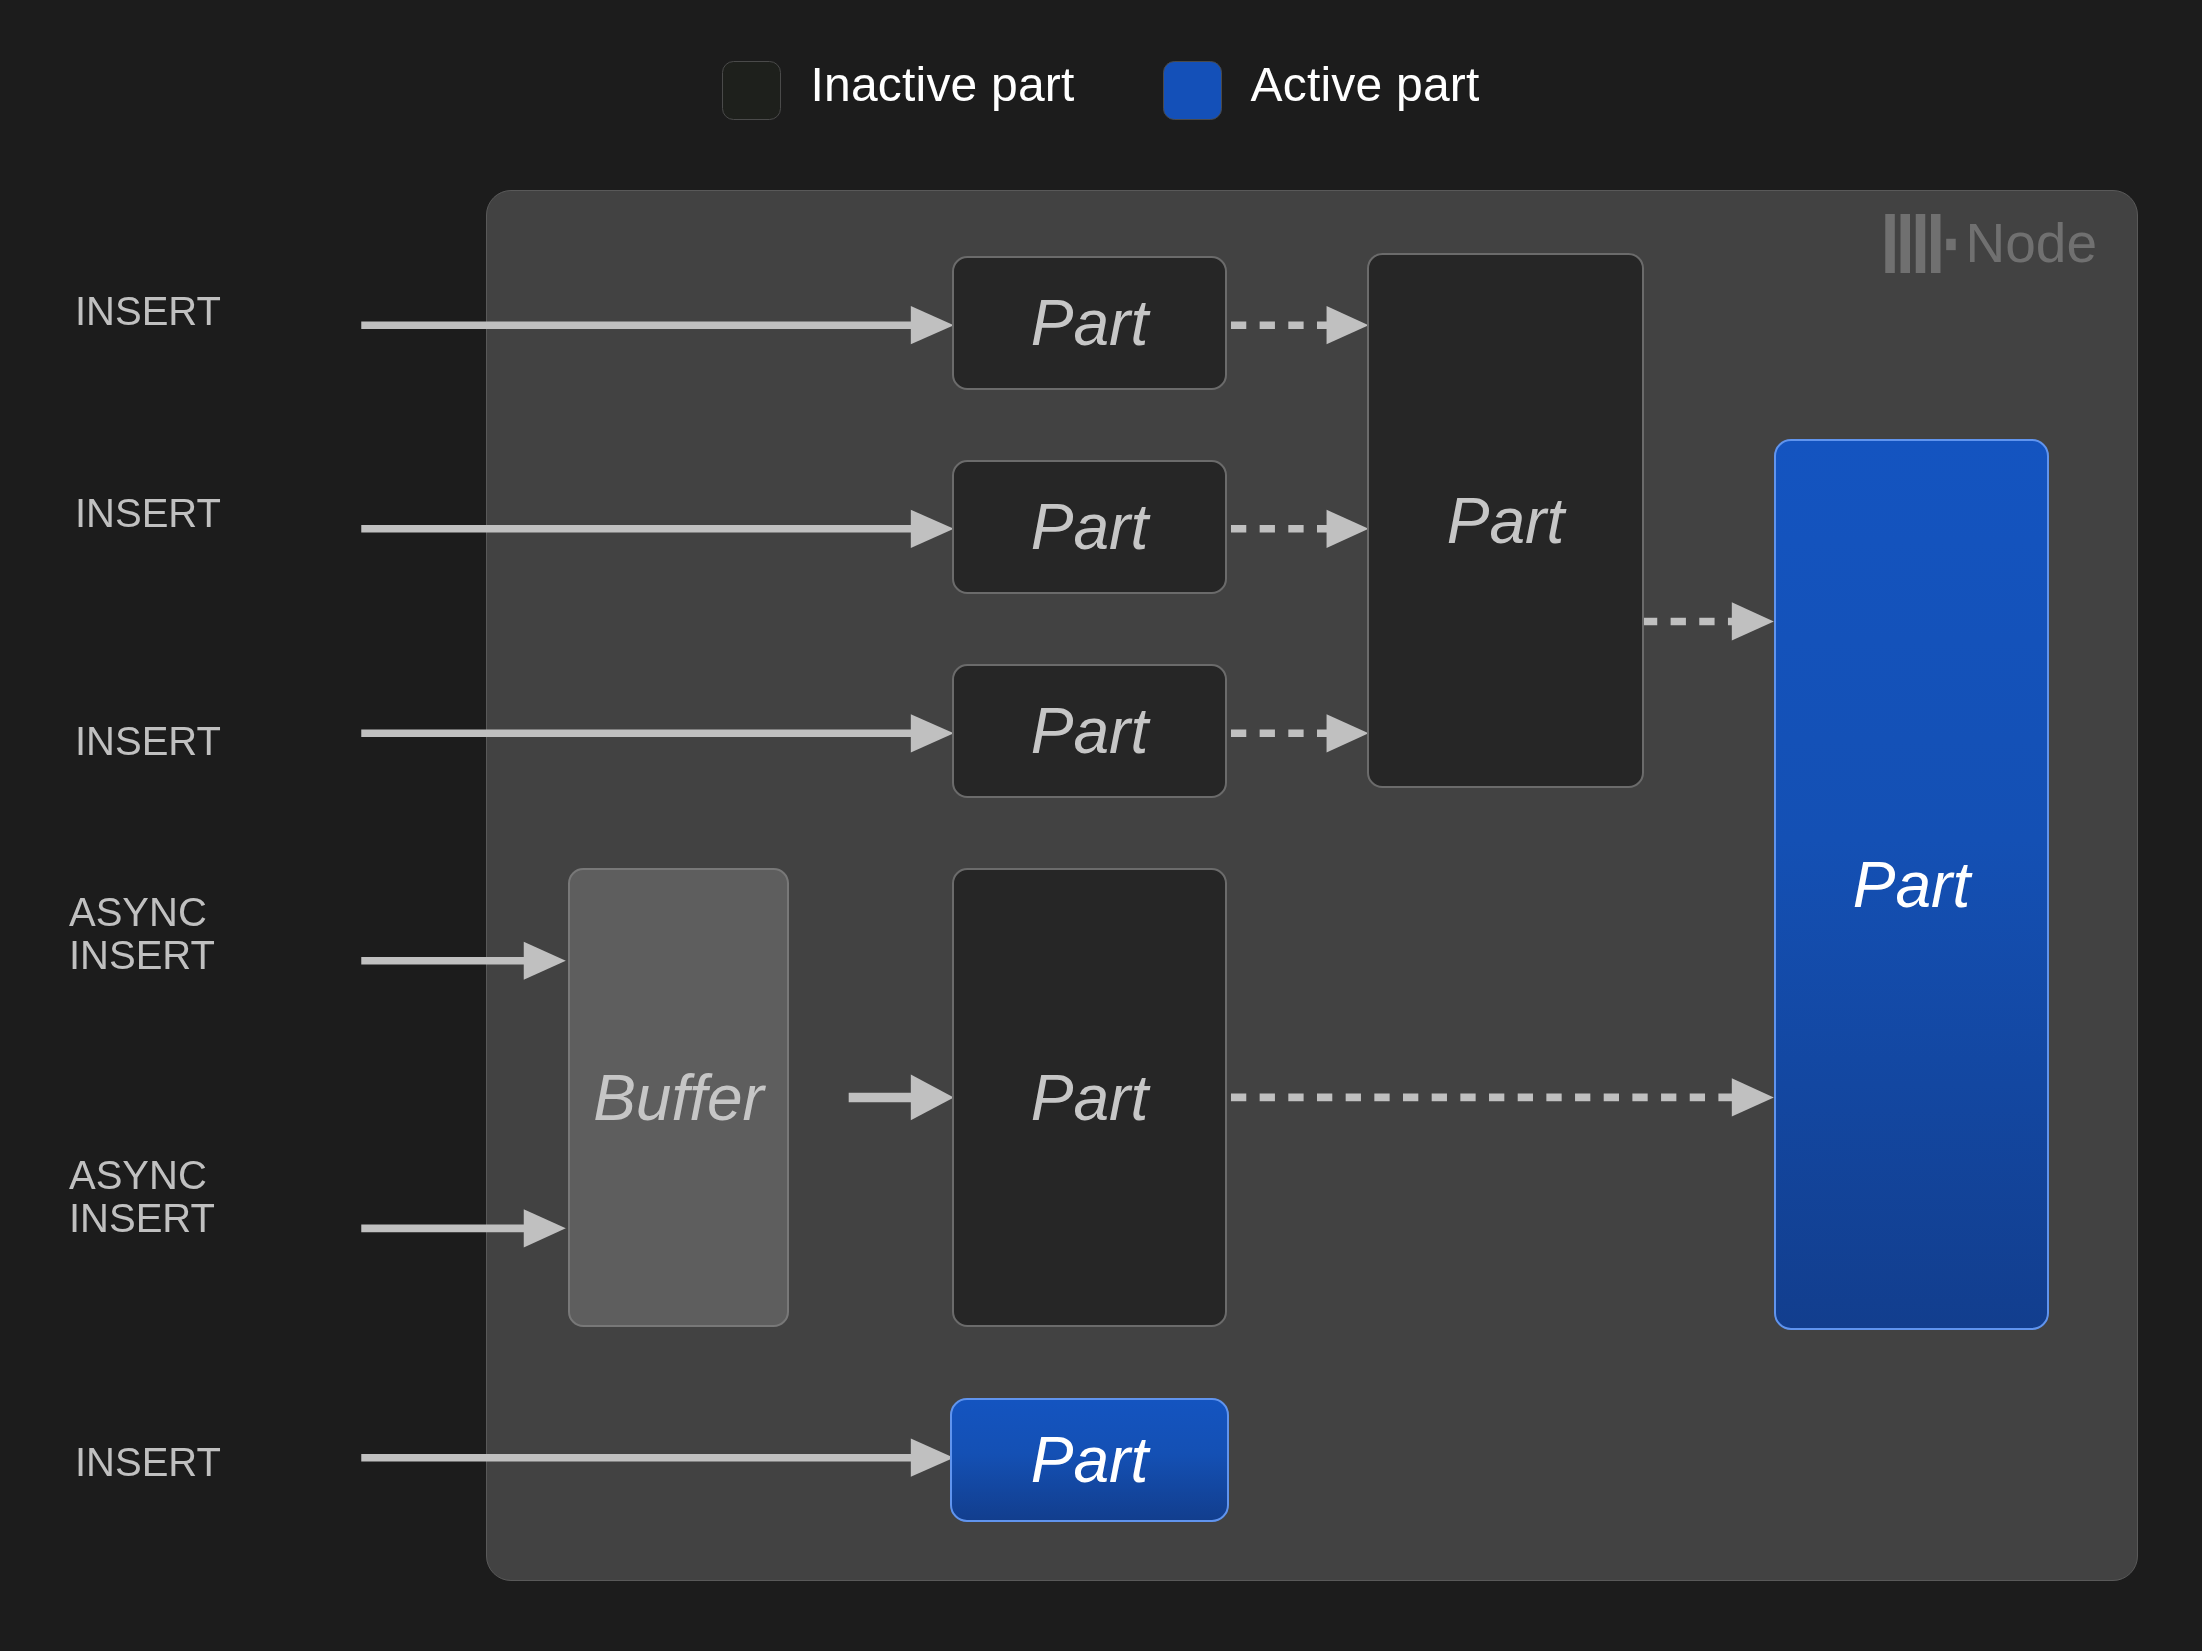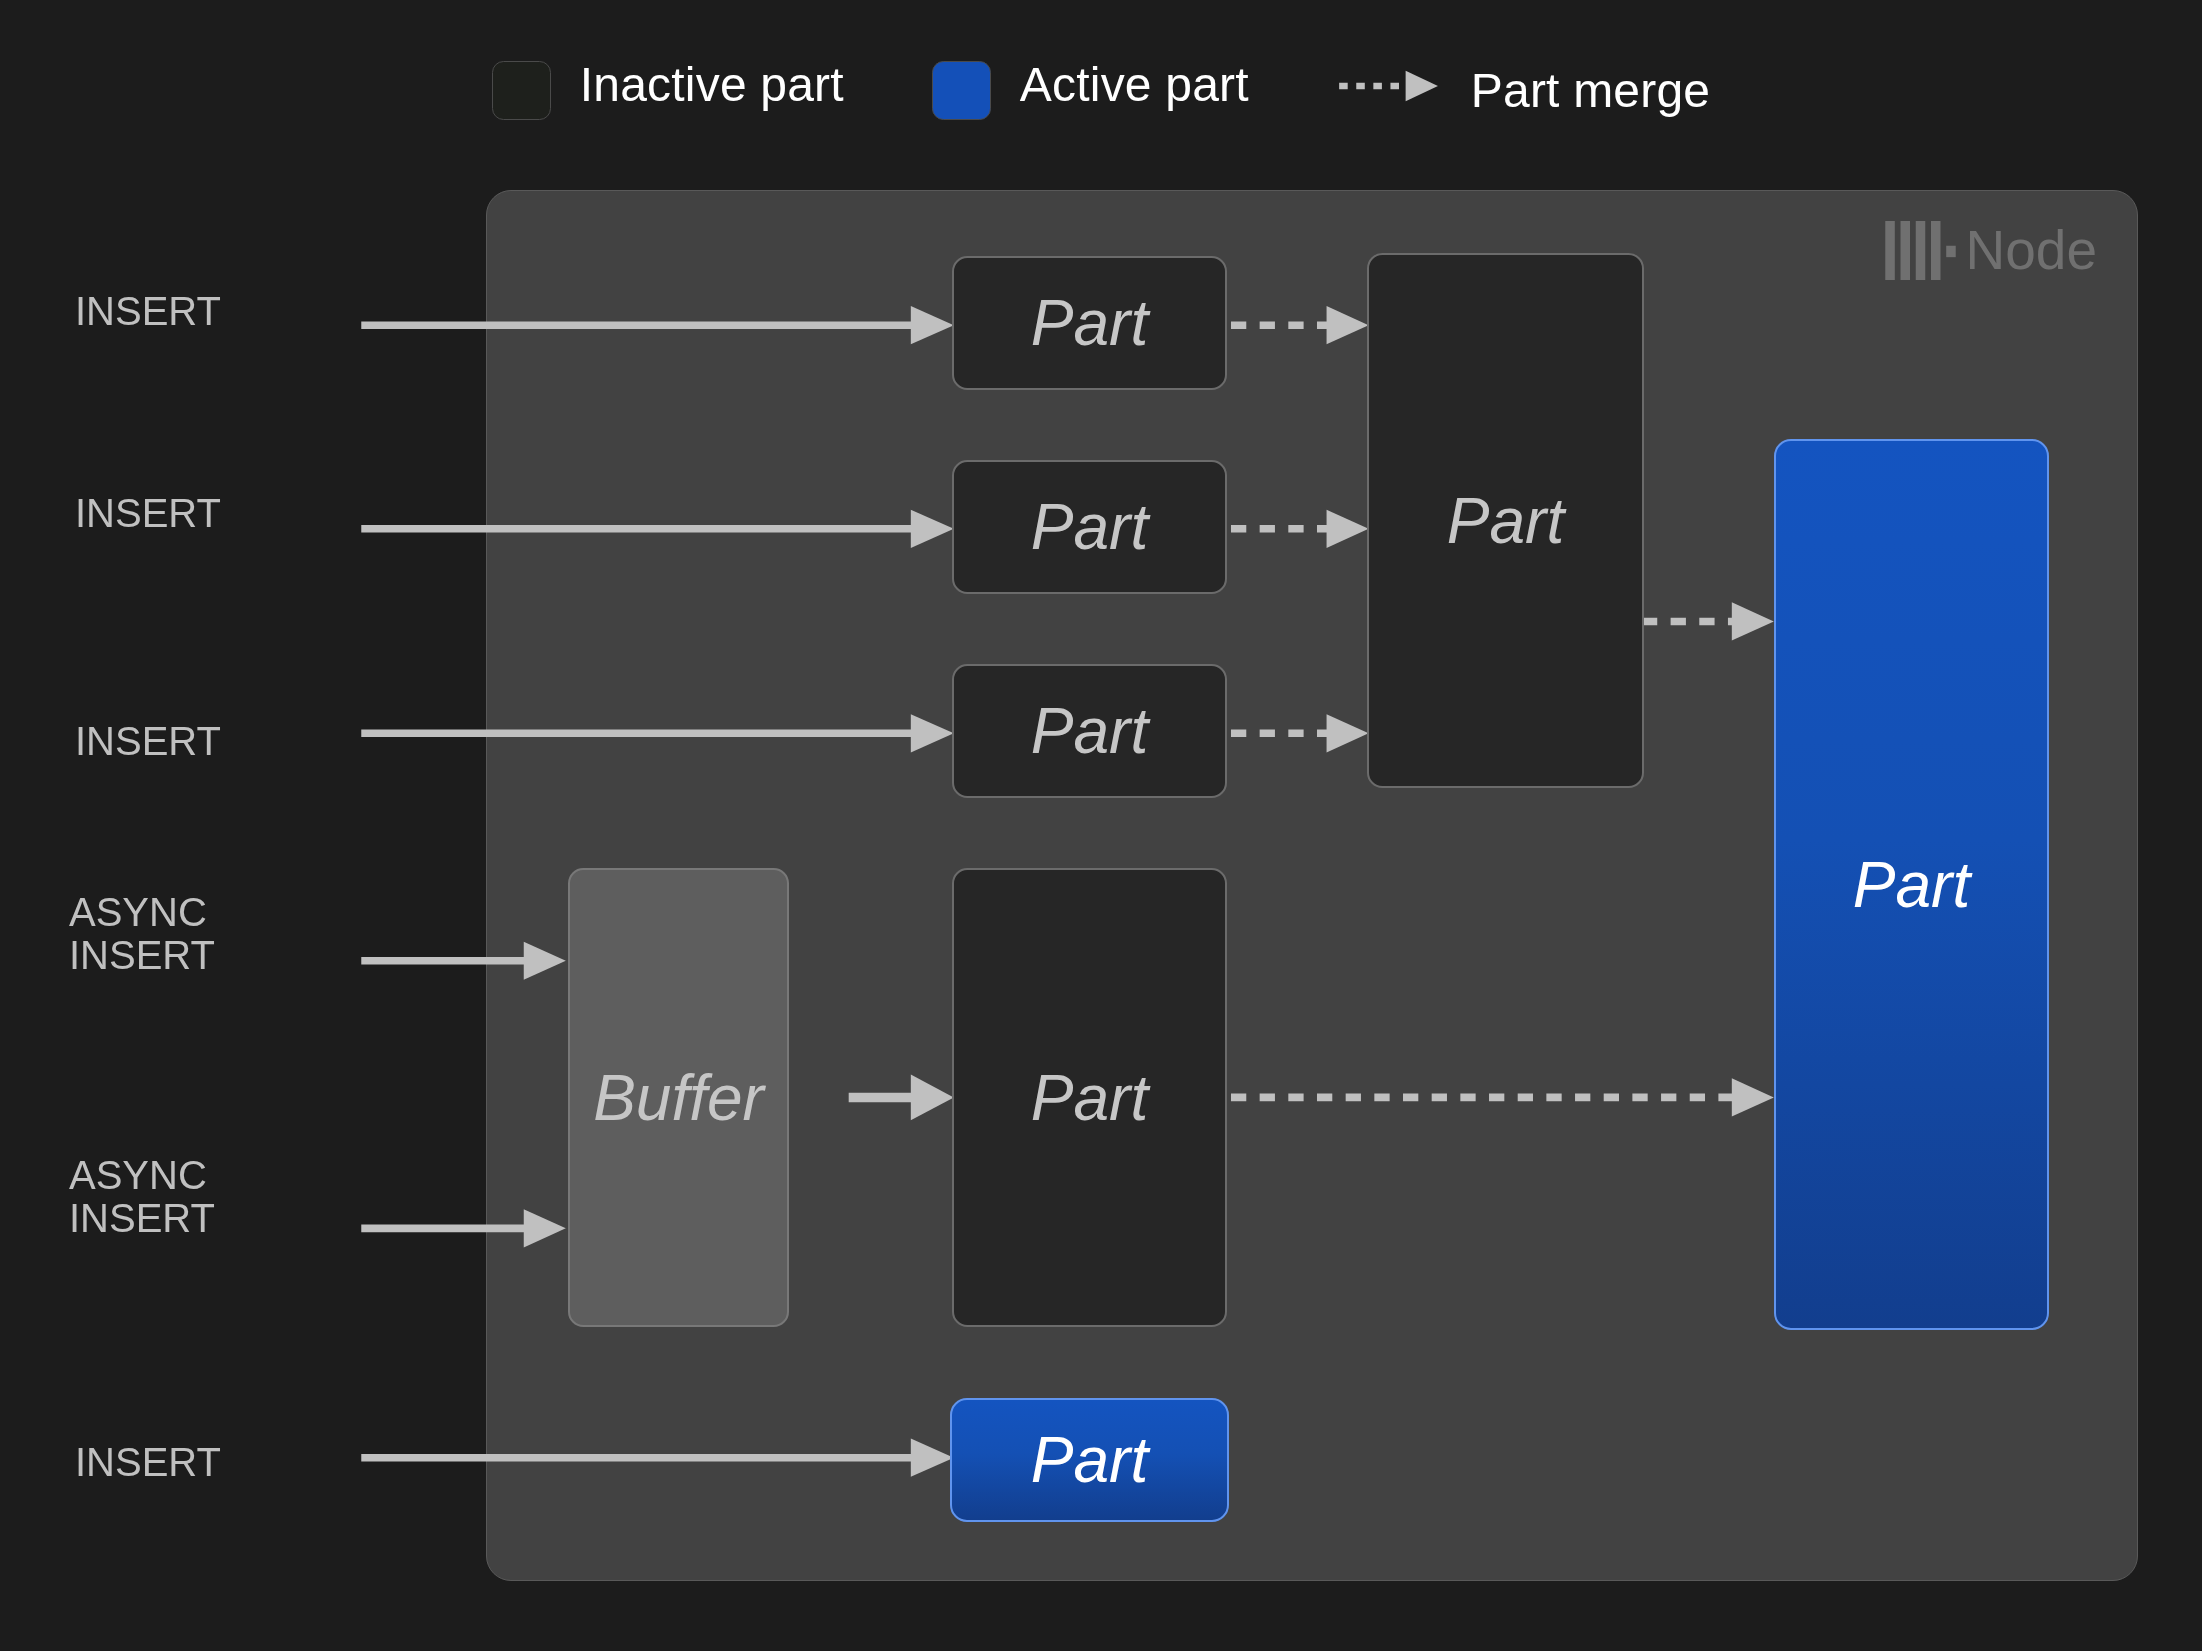--- a/index.html
+++ b/index.html
@@ -73,21 +73,21 @@
     width: 1652px;
     height: 1391px;
     background: #424242;
     border: 1.9px solid #595959;
     border-radius: 25px;
     box-sizing: border-box;
   }
   .node-badge {
     position: absolute;
     right: 40px;
-    top: 30px;
+    top: 23px;
     display: flex;
     align-items: center;
     gap: 10px;
   }
   .node-logo {
     display: block;
   }
   .node-title {
     color: #707070;
     font-size: 55px;
@@ -159,27 +159,20 @@
     <div class="legend-item">
       <span class="swatch inactive"></span>
       <span class="legend-label">Inactive part</span>
     </div>
 
     <div class="legend-item">
       <span class="swatch active"></span>
       <span class="legend-label">Active part</span>
     </div>
 
-    <div class="legend-item">
-      <svg class="legend-arrow" viewBox="0 0 110 40">
-        <line x1="2" y1="20" x2="72" y2="20" stroke="#C0C0C0" stroke-width="7" stroke-dasharray="9 9"></line>
-        <polygon points="72,4 106,20 72,36" fill="#C0C0C0"></polygon>
-      </svg>
-      <span class="legend-label">Part merge</span>
-    </div>
 
   </div>
 
   <div class="node-panel">
     <div class="node-badge">
       <svg class="node-logo" width="71" height="59" viewBox="0 0 74 62">
         <rect x="0" y="0" width="10" height="62" fill="#707070"></rect>
         <rect x="16" y="0" width="10" height="62" fill="#707070"></rect>
         <rect x="32" y="0" width="10" height="62" fill="#707070"></rect>
         <rect x="48" y="0" width="10" height="62" fill="#707070"></rect>

